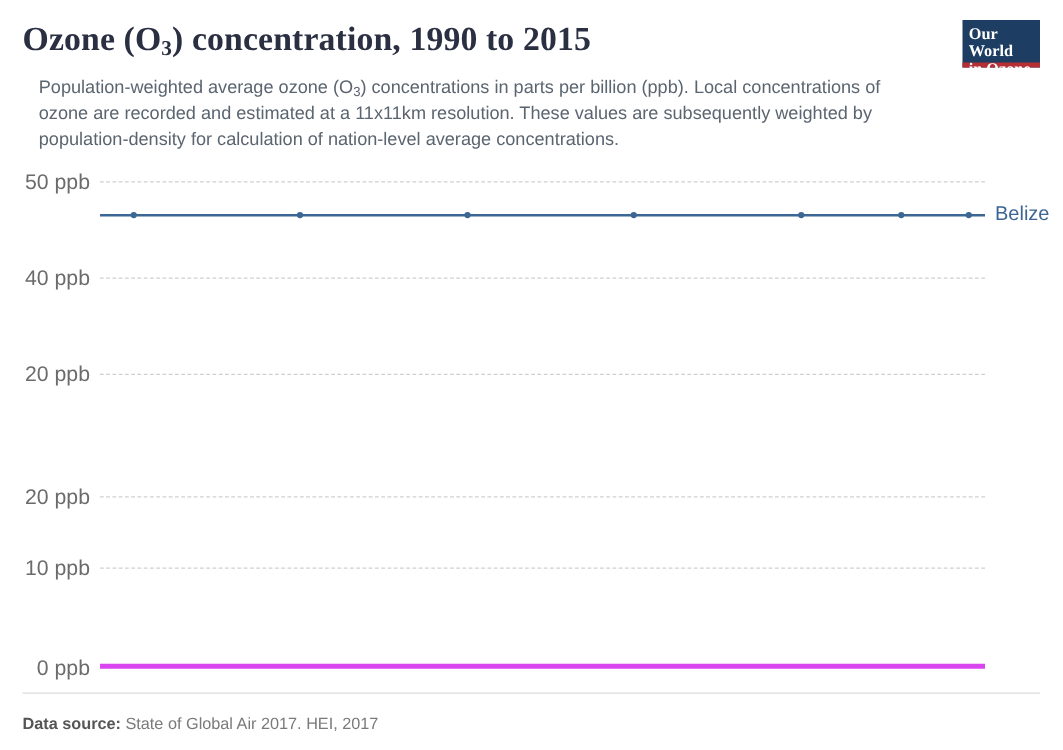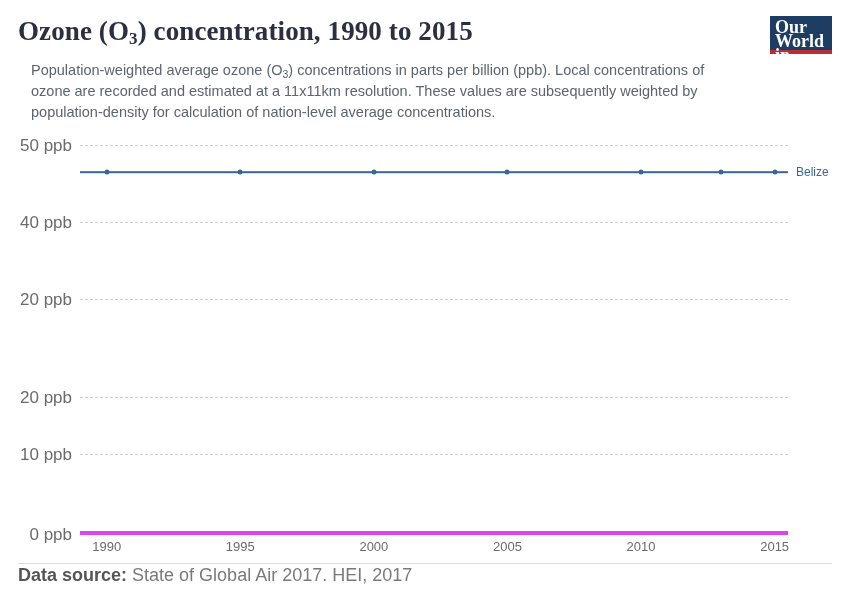--- a/index.html
+++ b/index.html
@@ -56,21 +56,21 @@
   .owid-logo {
     position: absolute;
     top: 0px;
     right: 0px;
     width: 62px;
     height: 38px;
     background: #1d3d63;
     color: #ffffff;
     font-family: "Liberation Serif", serif;
     font-weight: bold;
-    font-size: 18px;
+    font-size: 13px;
     line-height: 14px;
     text-align: left;
     padding: 4px 5px 0 5px;
     box-sizing: border-box;
     border-bottom: 4px solid #b62f35;
   }
   .owid-logo span {
     display: block;
   }
   
@@ -133,36 +133,36 @@
     width: 5px;
     height: 5px;
     border-radius: 50%;
     background: #3c6694;
     transform: translate(-50%, -50%);
   }
   .series-label {
     position: absolute;
     left: calc(100% + 8px);
     transform: translateY(-50%);
-    font-size: 12px;
+    font-size: 16px;
     color: #3c6694;
     white-space: nowrap;
   }
   
   .footer {
     position: absolute;
     left: 18px;
     right: 18px;
     bottom: 14px;
     border-top: 1px solid #dcdcdc;
-    padding-top: 1px;
+    padding-top: 16px;
     display: flex;
     justify-content: space-between;
     align-items: flex-end;
-    font-size: 18px;
+    font-size: 13px;
     color: #7a7a7a;
   }
   .footer .src-label {
     font-weight: bold;
     color: #555555;
   }
   .footer-right {
     color: #7a7a7a;
   }
 </style>
@@ -170,34 +170,26 @@
 <body>
 
 <div class="page">
 
   <div class="header">
     <h1 class="chart-title"><span>Ozone (O</span><sub>3</sub><span>) concentration, 1990 to 2015</span></h1>
     <p class="chart-subtitle"><span>Population-weighted average ozone (O</span><sub>3</sub><span>) concentrations in parts per billion (ppb). Local concentrations of ozone are recorded and estimated at a 11x11km resolution. These values are subsequently weighted by population-density for calculation of nation-level average concentrations.</span></p>
 
     <div class="owid-logo">
       <span>Our World</span>
-      <span>in World</span>
+      <span>in Ozone</span>
     </div>
   </div>
 
   <div class="plot-wrap">
     <div class="plot" id="plot">
-      <div class="xaxis" id="xaxis">
-          <div class="xtick" style="left: 3.77358%;">1990</div>
-          <div class="xtick" style="left: 22.6415%;">1995</div>
-          <div class="xtick" style="left: 41.5094%;">2000</div>
-          <div class="xtick" style="left: 60.3774%;">2005</div>
-          <div class="xtick" style="left: 79.2453%;">2010</div>
-          <div class="xtick" style="left: 98.1132%;">2015</div>
-        </div>
     <div class="gridline axis-zero" style="top: 100%;">
           <div class="ytick">0 ppb</div>
         </div>
         <div class="gridline" style="top: 80%;">
           <div class="ytick">10 ppb</div>
         </div>
         <div class="gridline" style="top: 60%; margin-top: 20px;">
           <div class="ytick">20 ppb</div>
         </div>
         <div class="gridline" style="top: 40%;">

